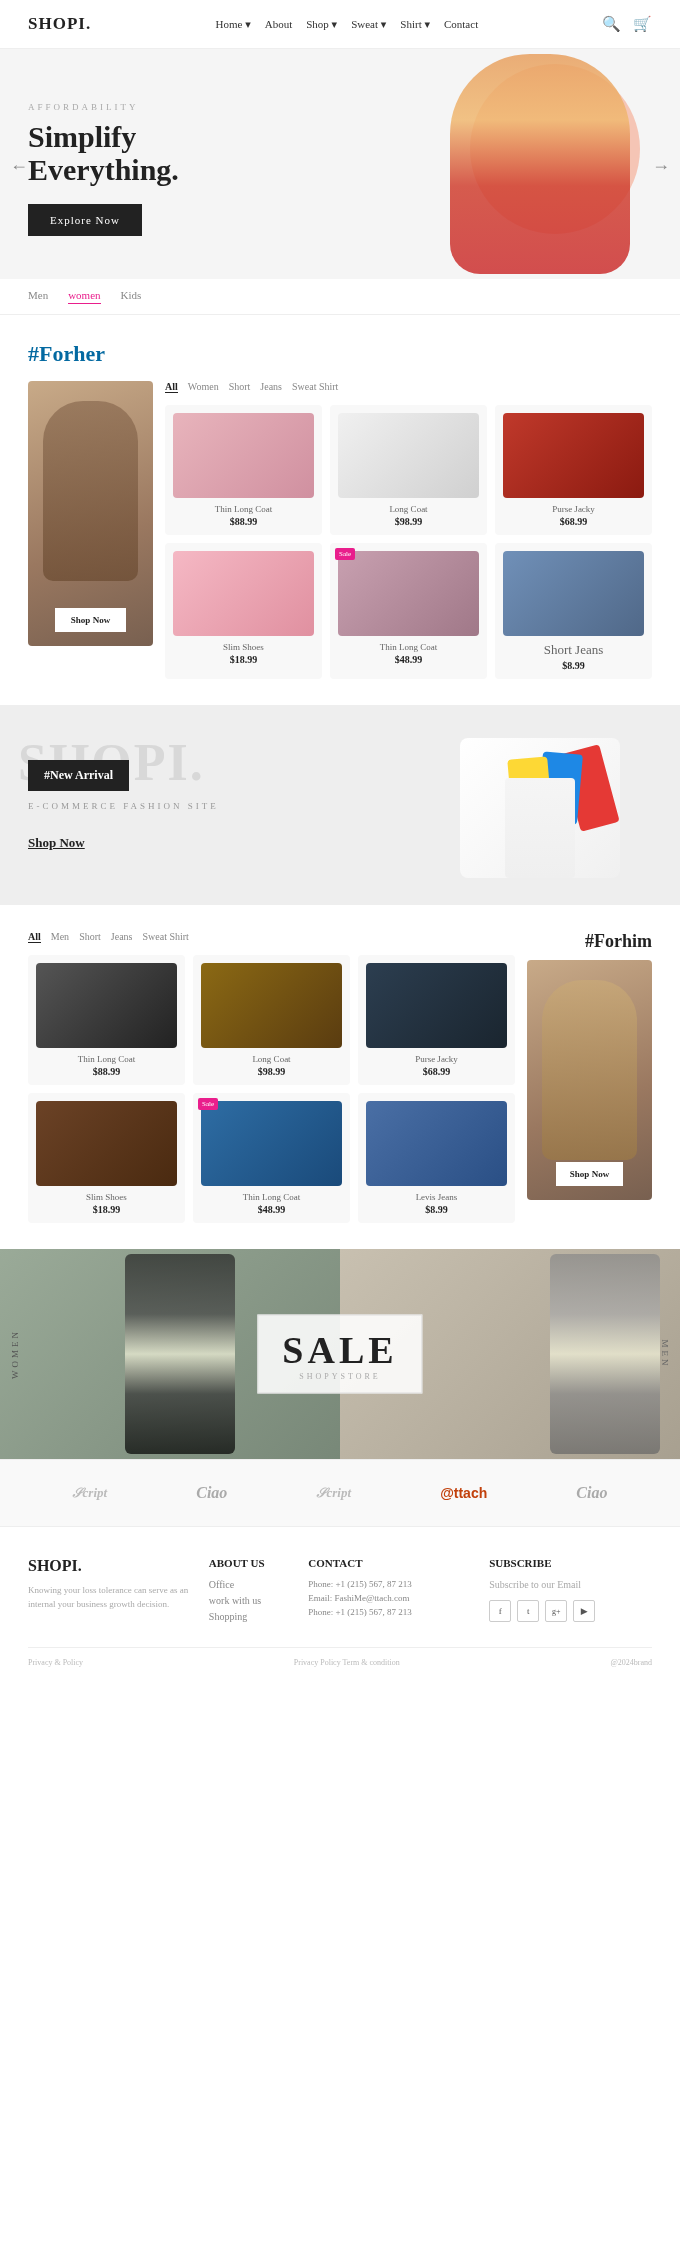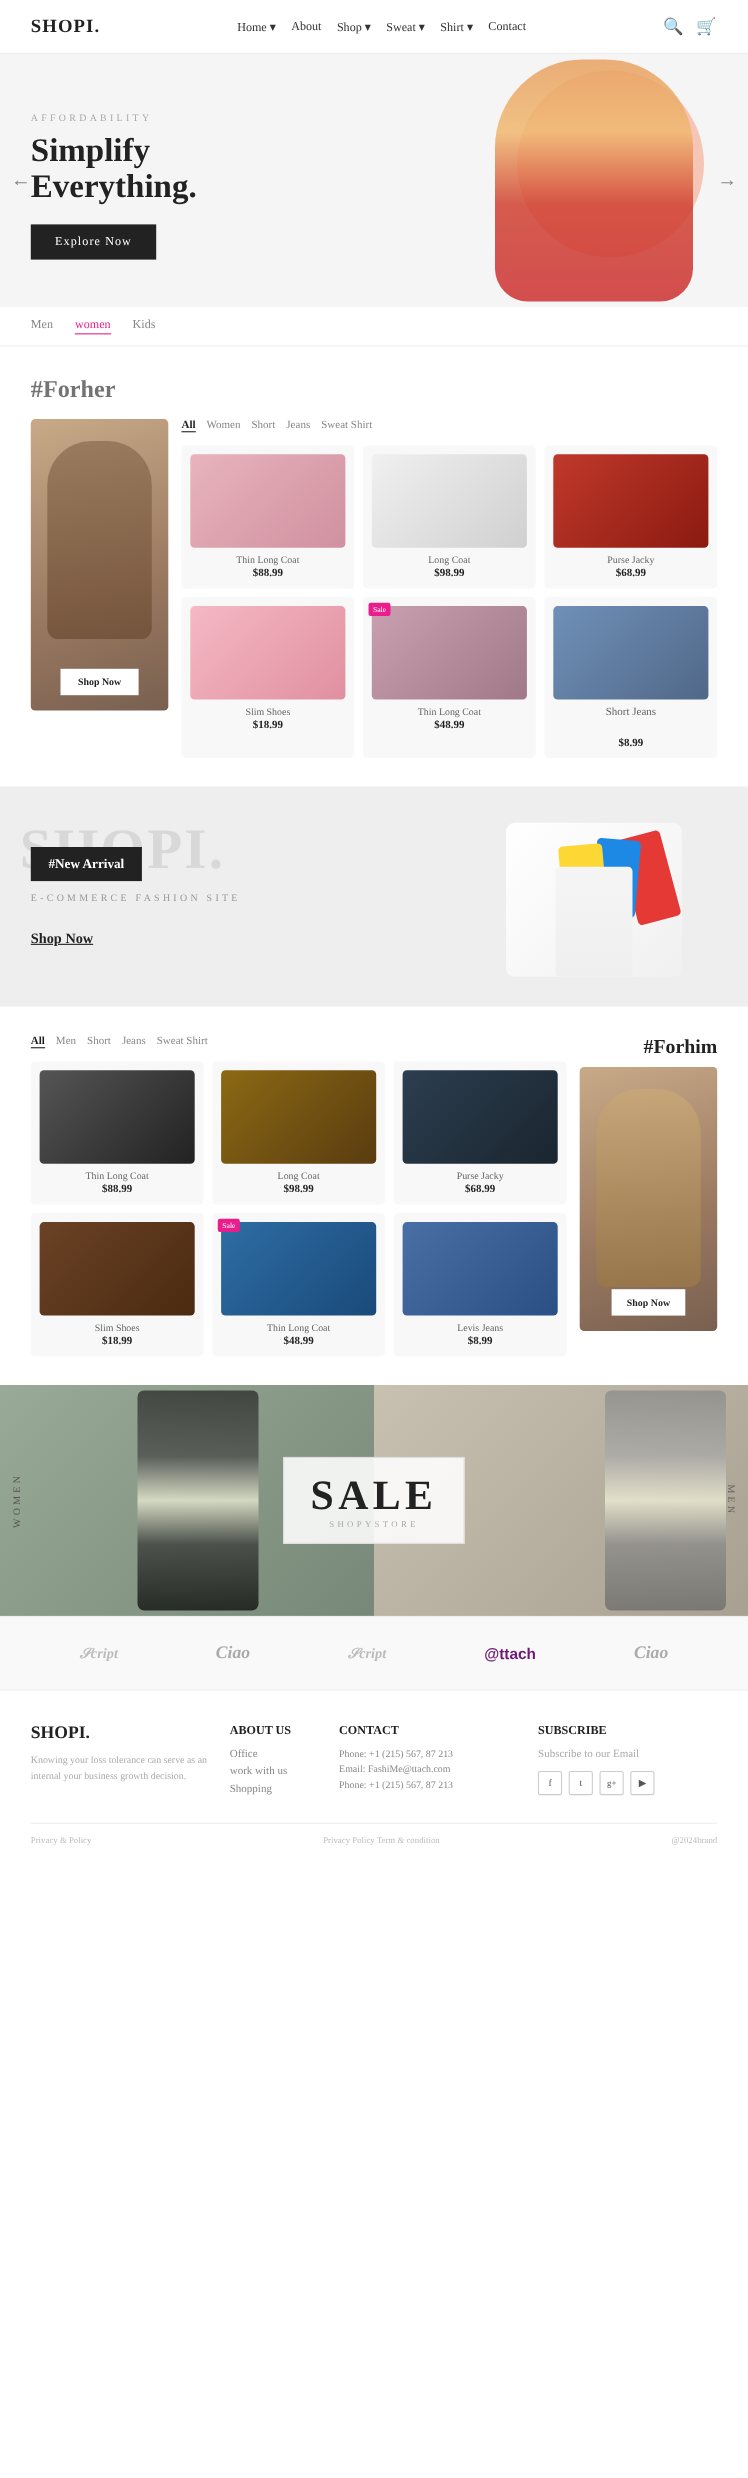--- a/index.html
+++ b/index.html
@@ -45,21 +45,21 @@
   <div style="position:absolute;right:10px;top:50%;transform:translateY(-50%);font-size:18px;color:#888;cursor:pointer;z-index:10;">→</div>
 </div>
 
 <div style="display:flex;gap:20px;padding:10px 28px;font-size:11px;color:#888;background:#fff;border-bottom:1px solid #eee;">
   <span>Men</span>
   <span style="color:#e91e8c;border-bottom:1px solid #e91e8c;padding-bottom:2px;">women</span>
   <span>Kids</span>
 </div>
 
 <div style="padding:26px 28px;">
-  <div style="font-size:22px;font-weight:900;color:#737373;margin-bottom:14px;">#Forher</div>
+  <div style="font-size:22px;font-weight:900;color:#0369a1;margin-bottom:14px;">#Forher</div>
   <div style="display:flex;gap:12px;">
 
     <div style="width:125px;flex-shrink:0;">
       <div style="width:125px;height:265px;background:linear-gradient(160deg,#c8aa88 0%,#9a7860 60%,#786050 100%);border-radius:4px;position:relative;overflow:hidden;display:flex;align-items:flex-end;justify-content:center;padding-bottom:14px;">
 
         <div style="position:absolute;top:20px;left:15px;width:95px;height:180px;background:linear-gradient(to bottom,#8a6a50,#6a4a30);border-radius:40px 40px 10px 10px;opacity:0.7;"></div>
         <div style="background:#fff;color:#222;padding:7px 16px;font-size:9px;font-weight:700;cursor:pointer;white-space:nowrap;z-index:2;">Shop Now</div>
       </div>
     </div>
 
@@ -99,21 +99,21 @@
 
         <div style="background:#f8f8f8;border-radius:4px;padding:8px;text-align:center;position:relative;">
           <div style="position:absolute;top:5px;left:5px;background:#e91e8c;color:#fff;font-size:7px;padding:2px 4px;border-radius:2px;z-index:2;">Sale</div>
           <div style="width:100%;height:85px;background:linear-gradient(135deg,#c8a0b0 0%,#a07888 100%);border-radius:4px;margin-bottom:6px;"></div>
           <div style="font-size:9px;color:#666;margin-bottom:2px;">Thin Long Coat</div>
           <div style="font-size:10px;font-weight:700;color:#222;">$48.99</div>
         </div>
 
         <div style="background:#f8f8f8;border-radius:4px;padding:8px;text-align:center;">
           <div style="width:100%;height:85px;background:linear-gradient(135deg,#7090b8 0%,#506888 100%);border-radius:4px;margin-bottom:6px;"></div>
-          <div style="font-size:10px;color:#666;margin-bottom:17px;">Short Jeans</div>
+          <div style="font-size:13px;color:#666;margin-bottom:2px;">Short Jeans</div>
           <div style="font-size:10px;font-weight:700;color:#222;">$8.99</div>
         </div>
       </div>
     </div>
   </div>
 </div>
 
 <div style="background:#eeeeee;padding:36px 28px;display:flex;align-items:center;position:relative;min-height:200px;overflow:hidden;">
   <div style="position:absolute;left:18px;top:28px;font-size:52px;font-weight:900;color:#d8d8d8;z-index:1;letter-spacing:2px;">SHOPI.</div>
   <div style="z-index:2;font-family:Liberation Serif, serif;">
@@ -215,21 +215,21 @@
 
     <div style="width:110px;height:200px;background:linear-gradient(to bottom,#888 0%,#aaa 30%,#f5f5dc 50%,#888 70%,#666 100%);border-radius:6px;opacity:0.7;margin-right:20px;"></div>
     <div style="position:absolute;right:10px;top:50%;transform:translateY(-50%);writing-mode:vertical-rl;font-size:9px;letter-spacing:3px;text-transform:uppercase;color:#666;">MEN</div>
   </div>
 </div>
 
 <div style="padding:24px 28px;display:flex;align-items:center;justify-content:space-around;background:#f9f9f9;border-top:1px solid #eee;border-bottom:1px solid #eee;">
   <div style="font-size:13px;font-weight:700;color:#bbb;font-style:italic;font-family:serif;">𝒮cript</div>
   <div style="font-size:16px;font-weight:700;color:#aaa;font-style:italic;font-family:serif;">Ciao</div>
   <div style="font-size:13px;font-weight:700;color:#bbb;font-style:italic;font-family:serif;">𝒮cript</div>
-  <div style="font-size:14px;font-weight:700;color:#701a75;font-family:sans-serif;">@ttach</div>
+  <div style="font-size:14px;font-weight:700;color:#c2410c;font-family:sans-serif;">@ttach</div>
   <div style="font-size:16px;font-weight:700;color:#aaa;font-style:italic;font-family:serif;">Ciao</div>
 </div>
 
 <footer style="background:#fff;padding:30px 28px 16px;">
   <div style="display:grid;grid-template-columns:2fr 1fr 2fr 2fr;gap:18px;margin-bottom:20px;">
 
     <div>
       <div style="font-weight:900;font-size:16px;color:#222;margin-bottom:8px;">SHOPI.</div>
       <div style="font-size:9px;color:#aaa;line-height:1.6;">Knowing your loss tolerance can serve as an internal your business growth decision.</div>
     </div>

